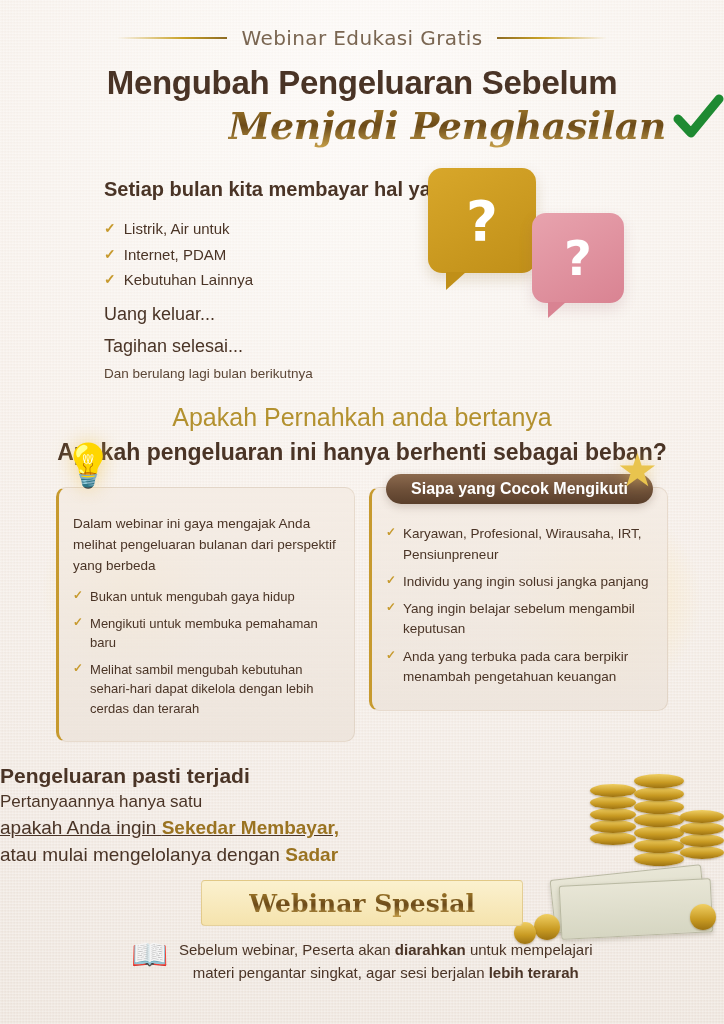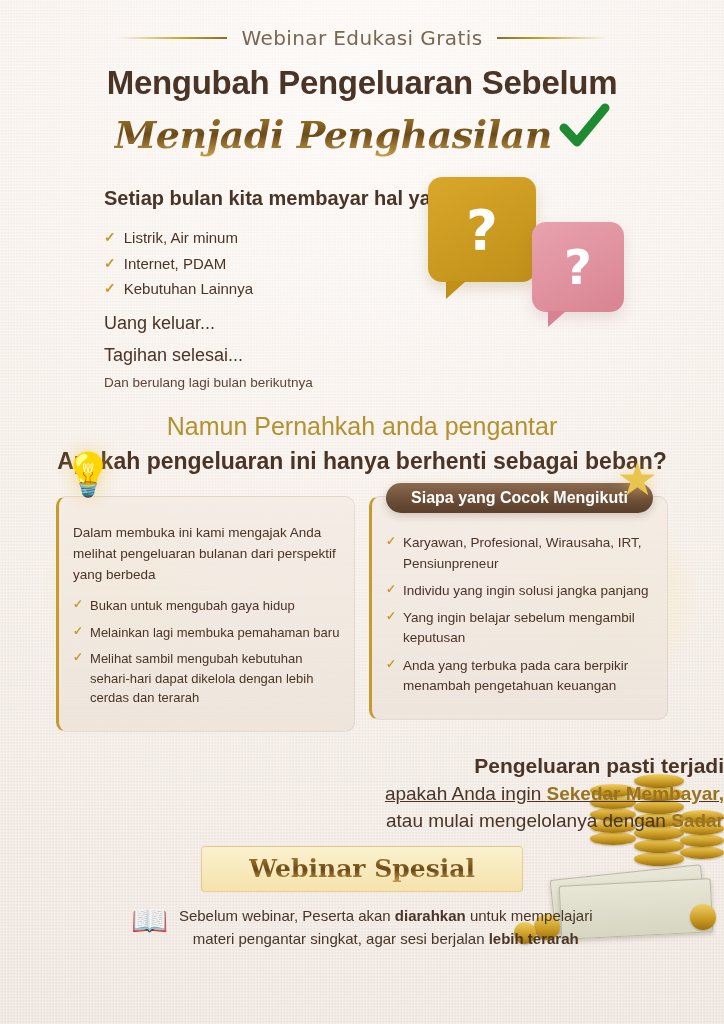--- a/index.html
+++ b/index.html
@@ -61,24 +61,24 @@
   }
   .title1 {
     margin-top: 14px;
     font-size: 33px;
     font-weight: bold;
     color: #4a3426;
     letter-spacing: -0.3px;
   }
   .title2-row {
     position: relative;
-    margin-top: 10px;
+    margin-top: 1px;
     display: flex;
     align-items: center;
-    justify-content: center;
+    justify-content: flex-end;
     gap: 8px;
   }
   .title2 {
     font-family: "DejaVu Serif", serif;
     font-style: italic;
     font-weight: bold;
     font-size: 38px;
     background: linear-gradient(180deg, #a8802c 0%, #6b4a19 50%, #c8a14a 100%);
     -webkit-background-clip: text;
     background-clip: text;
@@ -276,21 +276,21 @@
     font-size: 46px;
     line-height: 1;
     color: #e9c44e;
     z-index: 2;
     filter: drop-shadow(0 0 8px rgba(240,200,90,0.5));
   }
 
   
   .closing {
     margin-top: 22px;
-    text-align: right;
+    text-align: left;
     color: #4a3426;
   }
   .cl-1 { font-size: 21px; font-weight: bold; }
   .cl-2 { font-size: 17px; margin-top: 4px; }
   .cl-3 { font-size: 19px; margin-top: 5px; text-decoration: underline; }
   .cl-3 b, .cl-4 b {
     font-weight: bold;
     color: #9a7321;
   }
   .cl-4 { font-size: 19px; margin-top: 5px; }
@@ -396,59 +396,59 @@
       <div class="bub bub-pink">
         <span>?</span>
       </div>
     </div>
 
     <div class="pay-head">Setiap bulan kita membayar hal yang sama:</div>
 
     <div class="pay-list">
       <div class="pay-item">
         <span class="tick">✓</span>
-        <span>Listrik, Air minum</span>
+        <span>Listrik, Air untuk</span>
       </div>
       <div class="pay-item">
         <span class="tick">✓</span>
         <span>Internet, PDAM</span>
       </div>
       <div class="pay-item">
         <span class="tick">✓</span>
         <span>Kebutuhan Lainnya</span>
       </div>
     </div>
 
     <div class="pay-sub1">Uang keluar...</div>
     <div class="pay-sub2">Tagihan selesai...</div>
     <div class="pay-note">Dan berulang lagi bulan berikutnya</div>
   </div>
 
   <div class="layer ask">
-    <div class="ask-1">Namun Pernahkah anda pengantar</div>
+    <div class="ask-1">Apakah Pernahkah anda bertanya</div>
     <div class="ask-2">Apakah pengeluaran ini hanya berhenti sebagai beban?</div>
   </div>
 
   <div class="layer cards">
 
     <div class="bulb">💡</div>
     <div class="star">★</div>
 
     <div class="card card-left">
       <div class="card-lead">
-        <span>Dalam membuka ini kami mengajak Anda </span><b>melihat pengeluaran bulanan dari perspektif yang berbeda</b>
+        <span>Dalam webinar ini gaya mengajak Anda </span><b>melihat pengeluaran bulanan dari perspektif yang berbeda</b>
       </div>
       <div class="card-items">
         <div class="card-item">
           <span class="tick">✓</span>
           <span>Bukan untuk mengubah gaya hidup</span>
         </div>
         <div class="card-item">
           <span class="tick">✓</span>
-          <span>Melainkan lagi membuka pemahaman baru</span>
+          <span>Mengikuti untuk membuka pemahaman baru</span>
         </div>
         <div class="card-item">
           <span class="tick">✓</span>
           <span>Melihat sambil mengubah kebutuhan sehari-hari dapat dikelola dengan lebih cerdas dan terarah</span>
         </div>
       </div>
     </div>
 
     <div class="card card-right">
       <div class="ribbon brown">Siapa yang Cocok Mengikuti</div>
@@ -496,20 +496,21 @@
 
     <div class="bill" style="left:58px; top:118px; width:150px; height:52px; transform: rotate(-6deg);"></div>
     <div class="bill" style="left:66px; top:128px; width:150px; height:52px; transform: rotate(-3deg);"></div>
     <div class="coin" style="left:40px; top:160px; width:26px; height:26px;"></div>
     <div class="coin" style="left:20px; top:168px; width:22px; height:22px;"></div>
     <div class="coin" style="left:196px; top:150px; width:26px; height:26px;"></div>
   </div>
 
   <div class="layer closing">
     <div class="cl-1">Pengeluaran pasti terjadi</div>
+    <div class="cl-2">Pertanyaannya hanya satu</div>
     <div class="cl-3">
       <span>apakah Anda ingin </span><b>Sekedar Membayar,</b>
     </div>
     <div class="cl-4">
       <span>atau mulai mengelolanya dengan </span><b>Sadar</b>
     </div>
 
     <div class="special">
       <span>Webinar Spesial</span>
     </div>

